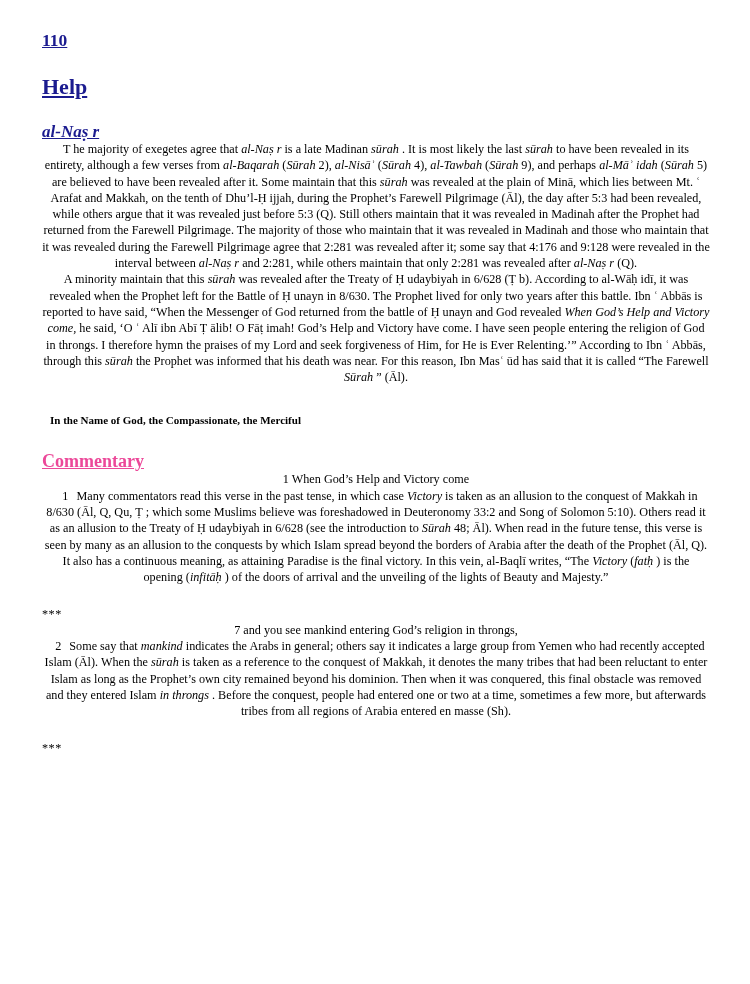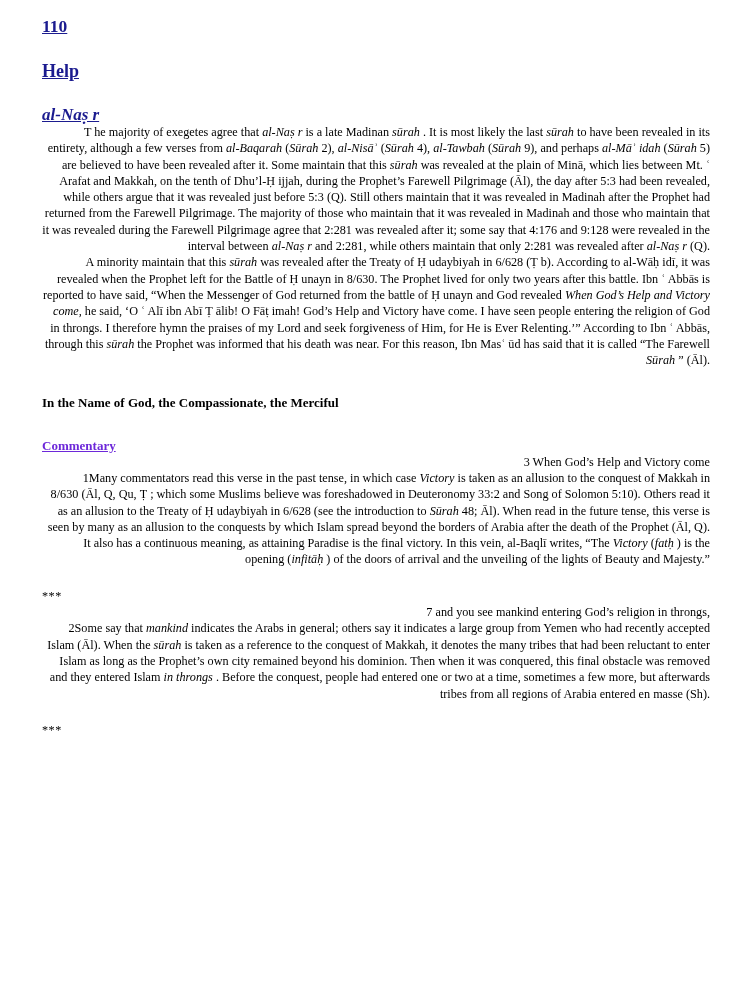--- a/index.html
+++ b/index.html
@@ -34,24 +34,24 @@
     font-size: 17.5px;
     font-weight: bold;
     color: #1b1b8f;
     text-decoration: underline;
     letter-spacing: 0px;
     margin: 0;
     padding: 0;
     line-height: 1;
     display: inline-block;
   }
-  .h-wrap-pagenum { margin-top: 18px; }
+  .h-wrap-pagenum { margin-top: 32px; }
 
   .h-help {
-    font-size: 18px;
+    font-size: 22px;
     font-weight: bold;
     color: #1b1b8f;
     text-decoration: underline;
     display: inline-block;
     line-height: 1;
     font-family: Liberation Serif, serif;
   }
   .h-wrap-help { margin-top: 26px; }
 
   .h-surah {
@@ -59,43 +59,43 @@
     font-weight: bold;
     font-style: italic;
     color: #1b1b8f;
     text-decoration: underline;
     display: inline-block;
     line-height: 1;
   }
   .h-wrap-surah { margin-top: 25px; }
 
   .h-commentary {
-    font-size: 13px;
+    font-size: 18px;
     font-weight: bold;
-    color: #6d28d9;
+    color: #ec4899;
     text-decoration: underline;
     display: inline-block;
     line-height: 1;
   }
   .h-wrap-commentary { margin-top: 24px; }
 
   .h-basmalah {
-    font-size: 13px;
+    font-size: 11px;
     font-weight: bold;
     color: #000000;
     line-height: 1.25;
-    margin: 0;
+    margin: 8px;
   }
   .h-wrap-basmalah { margin-top: 25px; }
 
   
   p.body {
     font-size: 12.2px;
     line-height: 16.3px;
-    text-align: right;
+    text-align: center;
     margin: 0;
     color: #000000;
     hyphens: none;
   }
   .gap-para { margin-top: 13px; }
   .gap-verse { margin-top: 19px; }
 
   p.body i, span.it { font-style: italic; }
 
   .stars {
@@ -135,21 +135,21 @@
 
     <div class="h-wrap-basmalah">
       <span class="h-basmalah">In the Name of God, the Compassionate, the Merciful</span>
     </div>
 
 
     <div class="h-wrap-commentary">
       <span class="h-commentary">Commentary</span>
     </div>
 
-    <p class="body gap-verse">3 When God’s Help and Victory come</p>
+    <p class="body gap-verse">1 When God’s Help and Victory come</p>
 
     <p class="body gap-verse"><span class="indent-num">1</span><span>Many commentators read this verse in the past tense, in which case </span><i>Victory</i><span> is taken as an allusion to the conquest of Makkah in 8/630 (Āl, Q, Qu, Ṭ ; which some Muslims believe was foreshadowed in Deuteronomy 33:2 and Song of Solomon 5:10). Others read it as an allusion to the Treaty of Ḥ udaybiyah in 6/628 (see the introduction to </span><i>Sūrah</i><span> 48; Āl). When read in the future tense, this verse is seen by many as an allusion to the conquests by which Islam spread beyond the borders of Arabia after the death of the Prophet (Āl, Q). It also has a continuous meaning, as attaining Paradise is the final victory. In this vein, al-Baqlī writes, “The </span><i>Victory</i><span> (</span><i>fatḥ</i><span> ) is the opening (</span><i>infitāḥ</i><span> ) of the doors of arrival and the unveiling of the lights of Beauty and Majesty.”</span></p>
 
     <p class="stars gap-stars">***</p>
 
     <p class="body gap-verse">7 and you see mankind entering God’s religion in throngs,</p>
 
     <p class="body gap-verse"><span class="indent-num">2</span><span>Some say that </span><i>mankind</i><span> indicates the Arabs in general; others say it indicates a large group from Yemen who had recently accepted Islam (Āl). When the </span><i>sūrah</i><span> is taken as a reference to the conquest of Makkah, it denotes the many tribes that had been reluctant to enter Islam as long as the Prophet’s own city remained beyond his dominion. Then when it was conquered, this final obstacle was removed and they entered Islam </span><i>in throngs</i><span> . Before the conquest, people had entered one or two at a time, sometimes a few more, but afterwards tribes from all regions of Arabia entered en masse (Sh).</span></p>
 
     <p class="stars gap-stars">***</p>

